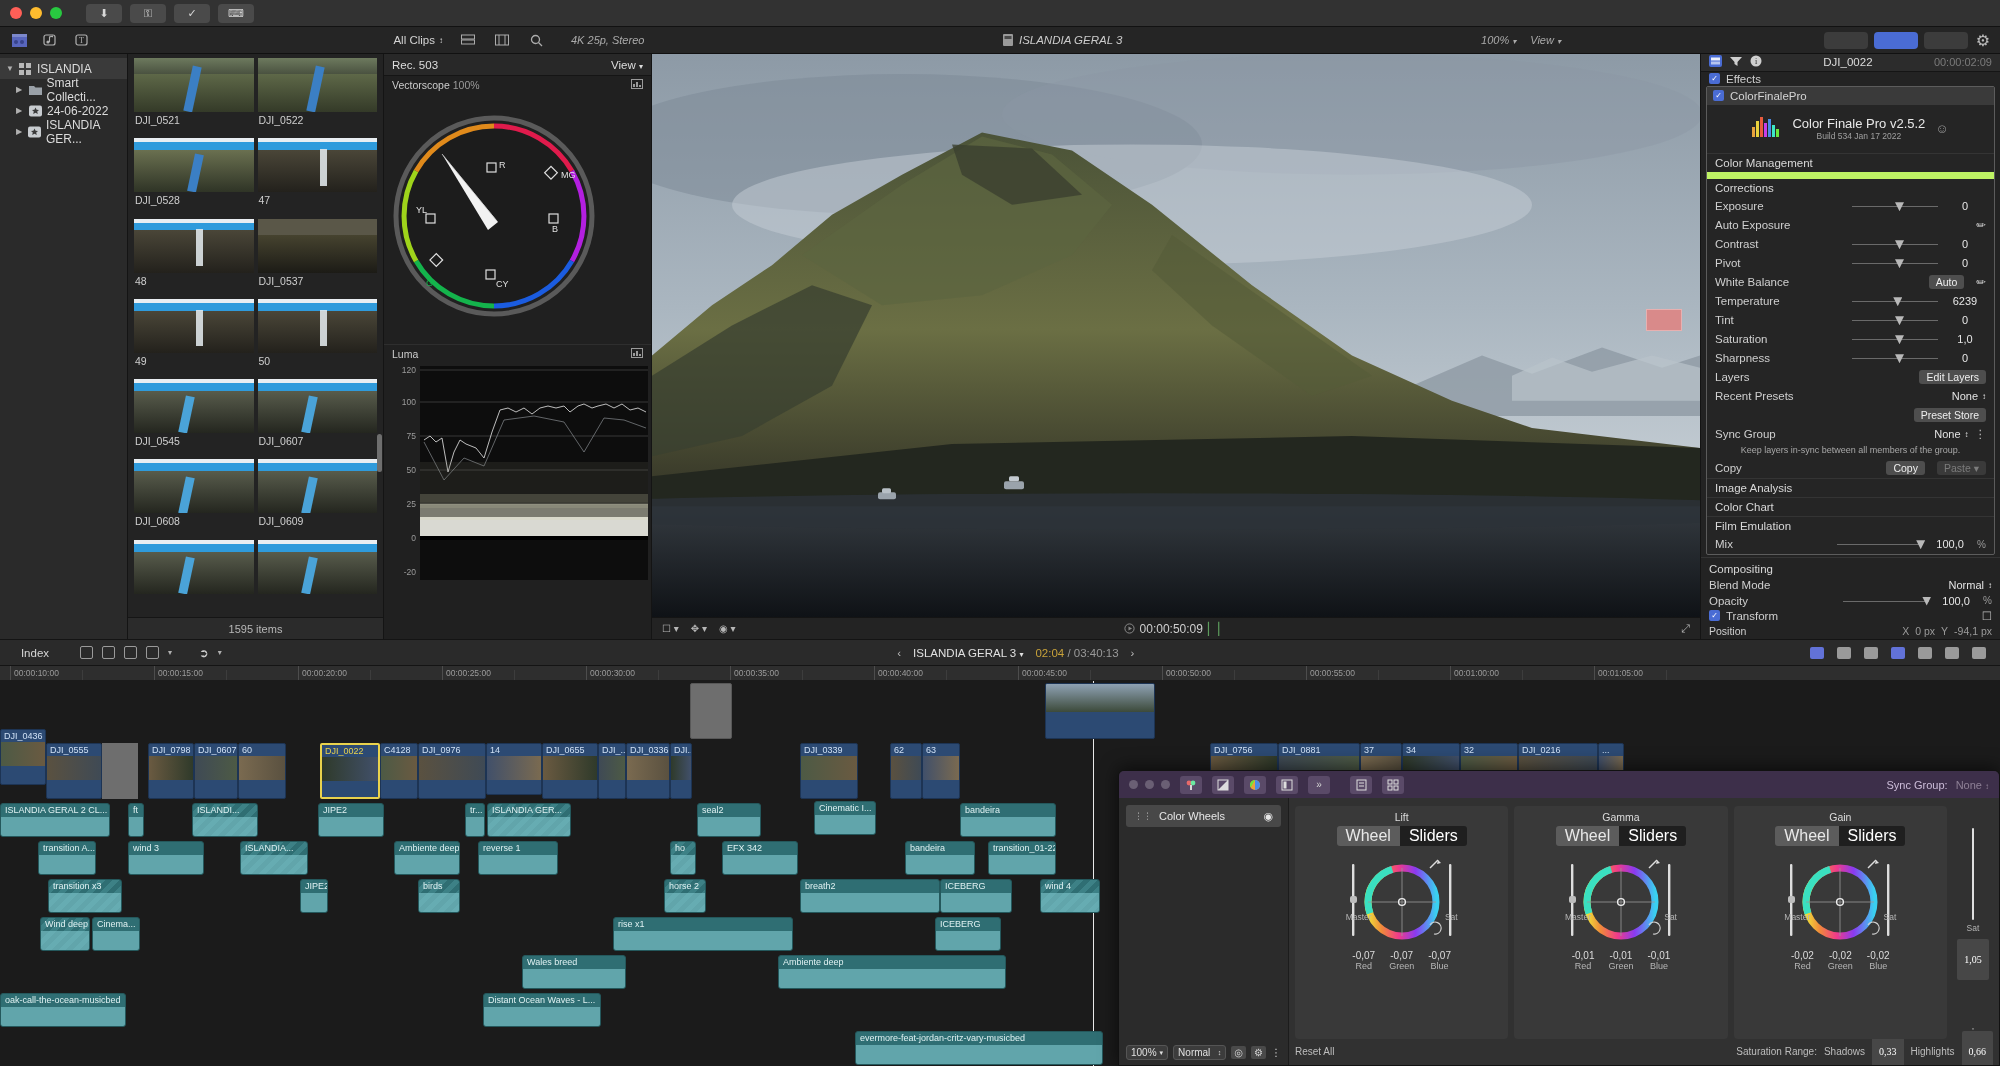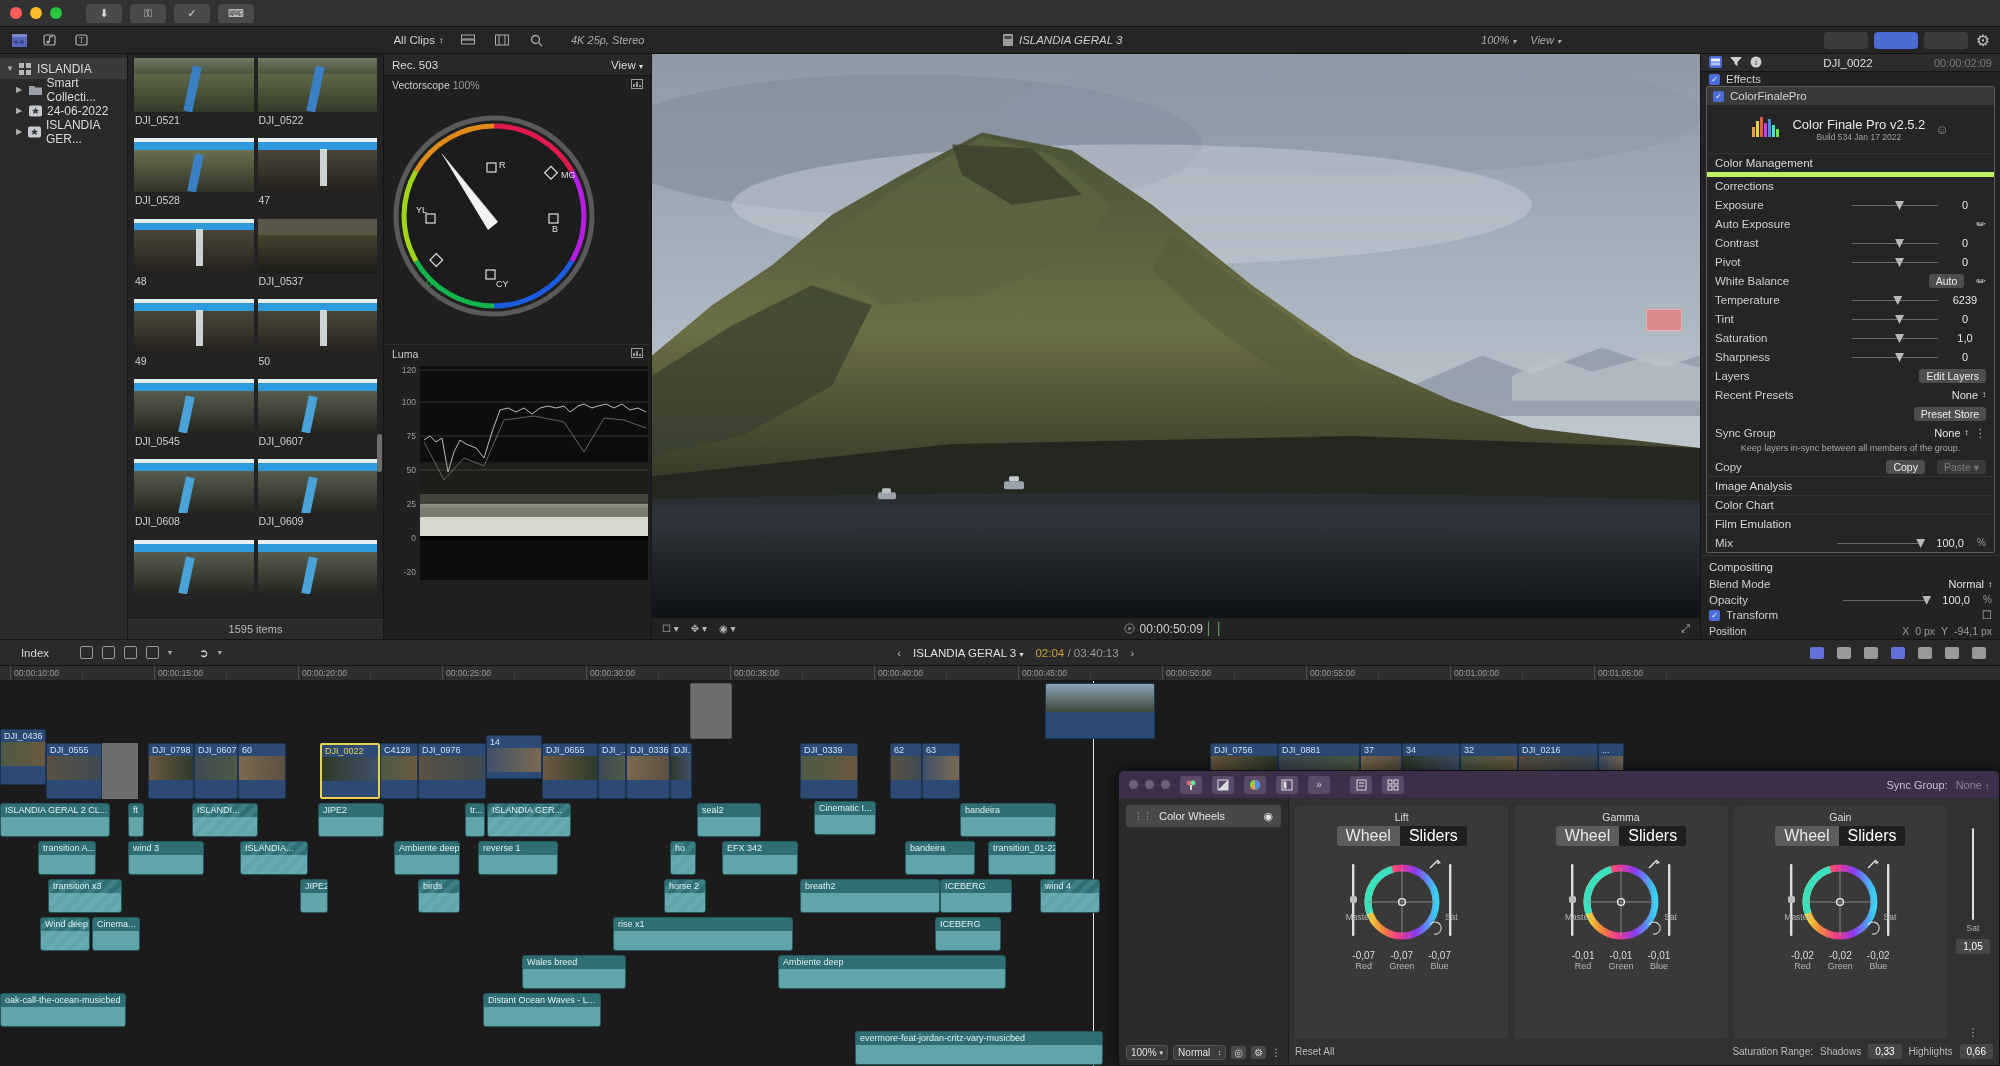--- a/index.html
+++ b/index.html
@@ -159,21 +159,21 @@
   .wtitle{font-size:10.5px;color:#dcdcdc;margin-bottom:3px;}
   .seg{display:flex;border-radius:3px;overflow:hidden;margin-bottom:4px;}
   .seg div{font-size:16px;padding:1px 9px;background:#5c5c5c;color:#e8e8e8;}
   .seg div.on{background:#1f1f1f;color:#fff;}
   .wheelwrap{position:relative;width:112px;height:98px;}
   .rgbrow{display:flex;gap:14px;font-size:10px;color:#dcdcdc;margin-top:2px;}
   .rgbrow div{text-align:center;}
   .rgbrow .sub{font-size:9px;color:#b6b6b6;}
   .mslabel{position:absolute;bottom:26px;font-size:8.5px;color:#b4b4b4;}
   .cffoot{height:20px;display:flex;align-items:center;font-size:10px;color:#bdbdbd;padding-top:4px;}
-  .numbox{background:#474747;border-radius:2px;padding:2px 7px;font-size:10px;color:#fff;}
+  .numbox{background:#474747;border-radius:2px;padding:15px 7px;font-size:10px;color:#fff;font-family:Liberation Serif, serif;}
 </style>
 </head>
 <body>
 
 <div class="app">
 
   <div class="titlebar">
     <div class="traffic">
       <span class="dot r"></span>
       <span class="dot y"></span>
@@ -636,21 +636,21 @@
             </svg>
           </span>
           <span>
             <div class="name">Color Finale Pro v2.5.2</div>
             <div class="build">Build 534 Jan 17 2022</div>
           </span>
           <span style="color:#9a9a9a;font-size:13px">☺</span>
         </div>
         <div id="insp-sections">
             <div class="sect" style="border-top:1px solid #343434">Color Management</div>
-            <div class="sect" style="border-top:5px solid #bef264">Corrections</div>
+            <div class="sect" style="border-top:7px solid #bef264">Corrections</div>
             <div class="irow">
               <span class="lbl">Exposure</span>
               <span class="slider">
                 <span class="track"></span>
                 <span class="knob" style="left:50%"></span>
               </span>
               <span class="val">0</span>
             </div>
             <div class="irow">
               <span class="lbl">Auto Exposure</span>
@@ -877,21 +877,21 @@
         <div class="cth" style="background:linear-gradient(90deg,#2f3a2a,#41506a)"></div>
       </div>
       <div class="clip" style="left:380px;top:62px;width:38px;height:56px">
         <div class="cn" style="">C4128</div>
         <div class="cth" style="background:linear-gradient(90deg,#4d5a45,#6a5a41)"></div>
       </div>
       <div class="clip" style="left:418px;top:62px;width:68px;height:56px">
         <div class="cn" style="">DJI_0976</div>
         <div class="cth" style="background:linear-gradient(90deg,#5a5140,#3f4a55)"></div>
       </div>
-      <div class="clip" style="left:486px;top:54px;width:56px;height:44px">
+      <div class="clip" style="left:486px;top:62px;width:56px;height:52px">
         <div class="cn" style="">14</div>
         <div class="cth" style="background:linear-gradient(90deg,#41506a,#7a6a50)"></div>
       </div>
       <div class="clip" style="left:542px;top:62px;width:56px;height:56px">
         <div class="cn" style="">DJI_0655</div>
         <div class="cth" style="background:linear-gradient(90deg,#6a5a41,#2f3a2a)"></div>
       </div>
       <div class="clip" style="left:598px;top:62px;width:28px;height:56px">
         <div class="cn" style="">DJI_...</div>
         <div class="cth" style="background:linear-gradient(90deg,#3f4a55,#4d5a45)"></div>

